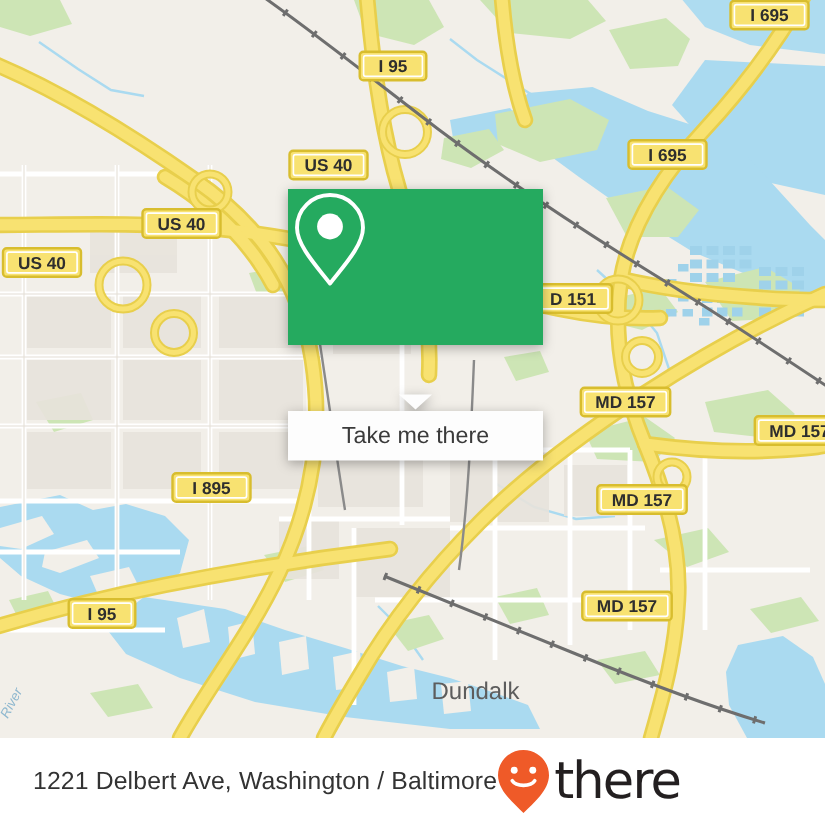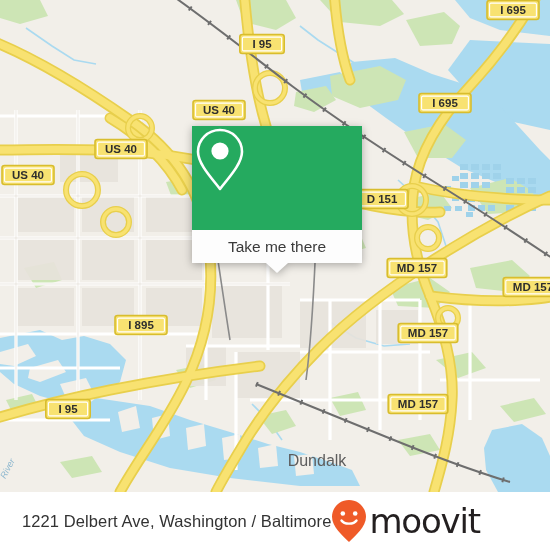--- a/index.html
+++ b/index.html
@@ -28,21 +28,21 @@
     position:absolute;left:192px;top:126px;width:170px;
     filter:drop-shadow(0 2px 4px rgba(0,0,0,.30));
   }
   #card-head{
     width:170px;height:104px;background:#25aa5f;
     display:flex;align-items:center;justify-content:center;
   }
   #card-body{
     width:170px;height:33px;background:#fdfdfd;
     display:flex;align-items:center;justify-content:center;
-    font-size:15.5px;color:#3b3b3b;
+    font-size:15.5px;color:#3b3b3b;margin-top:44px;
   }
   #card-tail{
     position:absolute;left:50%;top:137px;transform:translateX(-50%);
     width:0;height:0;border-left:11px solid transparent;
     border-right:11px solid transparent;border-top:10px solid #fdfdfd;
   }
 
   
   #footer{
     position:absolute;left:0;top:492px;width:442px;height:58px;
@@ -390,17 +390,17 @@
 
   <div id="footer">
     <div id="footer-addr">1221 Delbert Ave, Washington / Baltimore</div>
     <div id="brand">
       <svg width="36" height="44" viewBox="0 0 36 44">
         <path d="M18 1 C8.6 1 1 8.5 1 17.8 C1 28 11.5 36.5 18 43 C24.5 36.5 35 28 35 17.8 C35 8.5 27.4 1 18 1 Z" fill="#ef5a28"></path>
         <circle cx="11.8" cy="14.5" r="2.3" fill="#ffffff"></circle>
         <circle cx="24.2" cy="14.5" r="2.3" fill="#ffffff"></circle>
         <path d="M10.5 21.5 C13.2 25.6 22.8 25.6 25.5 21.5" fill="none" stroke="#ffffff" stroke-width="2.4" stroke-linecap="round"></path>
       </svg>
-      <span id="brand-word">moovit</span>
+      <span id="brand-word">there</span>
     </div>
   </div>
 
 </div>
 
 </body></html>

